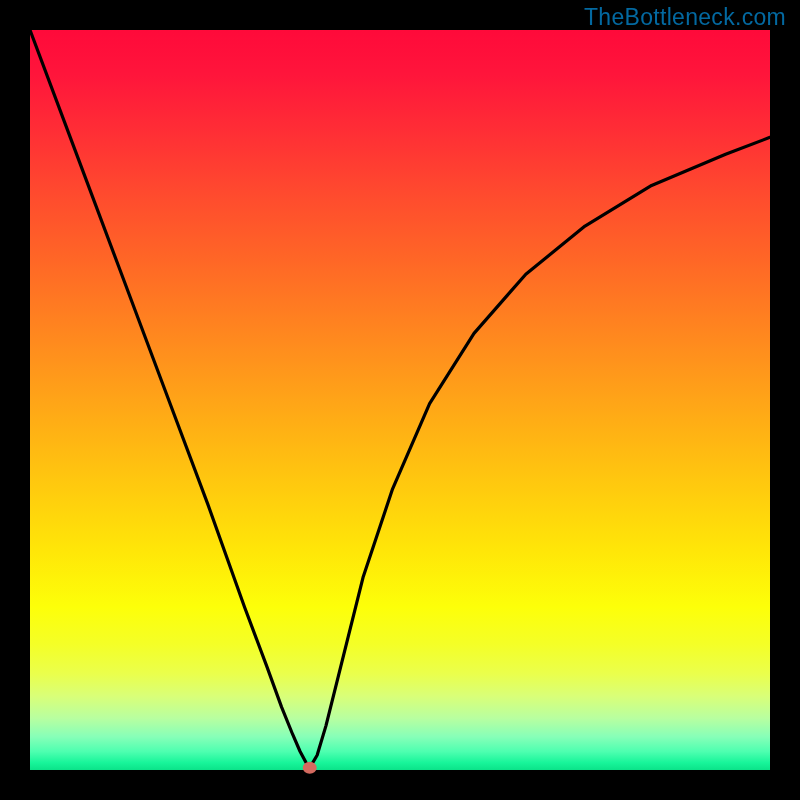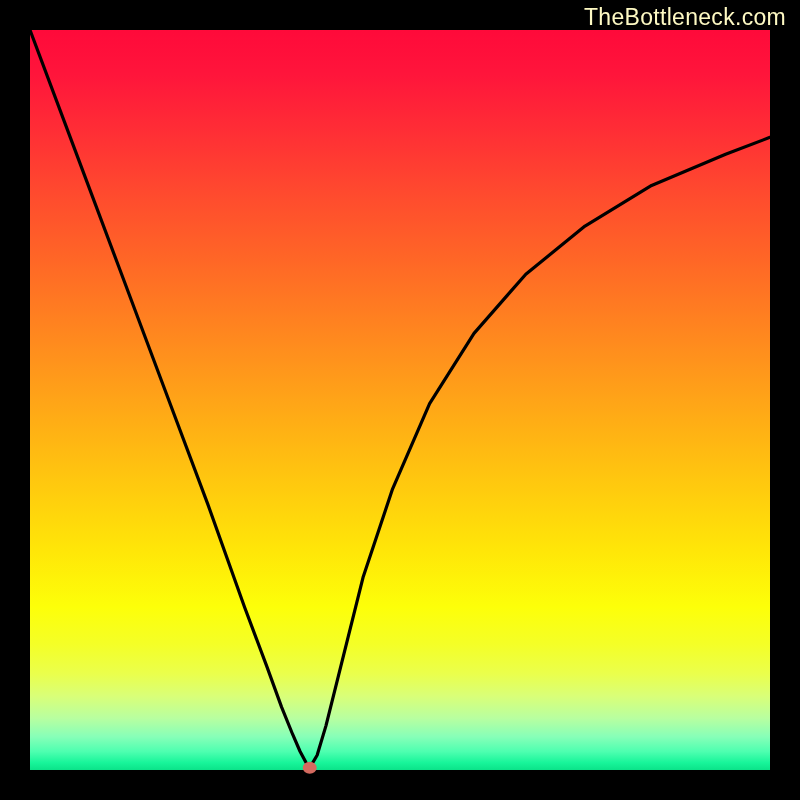--- a/index.html
+++ b/index.html
@@ -13,21 +13,21 @@
   .container {
     position: relative;
     width: 800px;
     height: 800px;
     background: #000;
   }
   .watermark {
     position: absolute;
     top: 4px;
     right: 14px;
-    color: #fef9c3;
+    color: #0369a1;
     font-size: 23px;
     font-weight: 500;
     letter-spacing: 0.3px;
   }
   svg {
     position: absolute;
     left: 0;
     top: 0;
   }
 </style>

